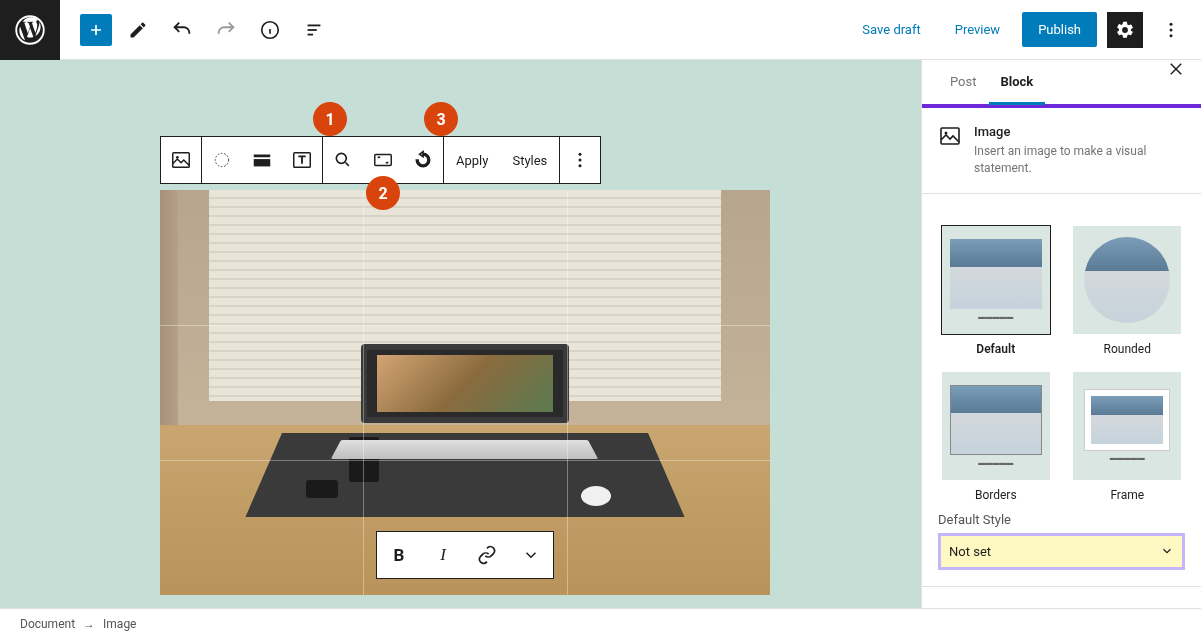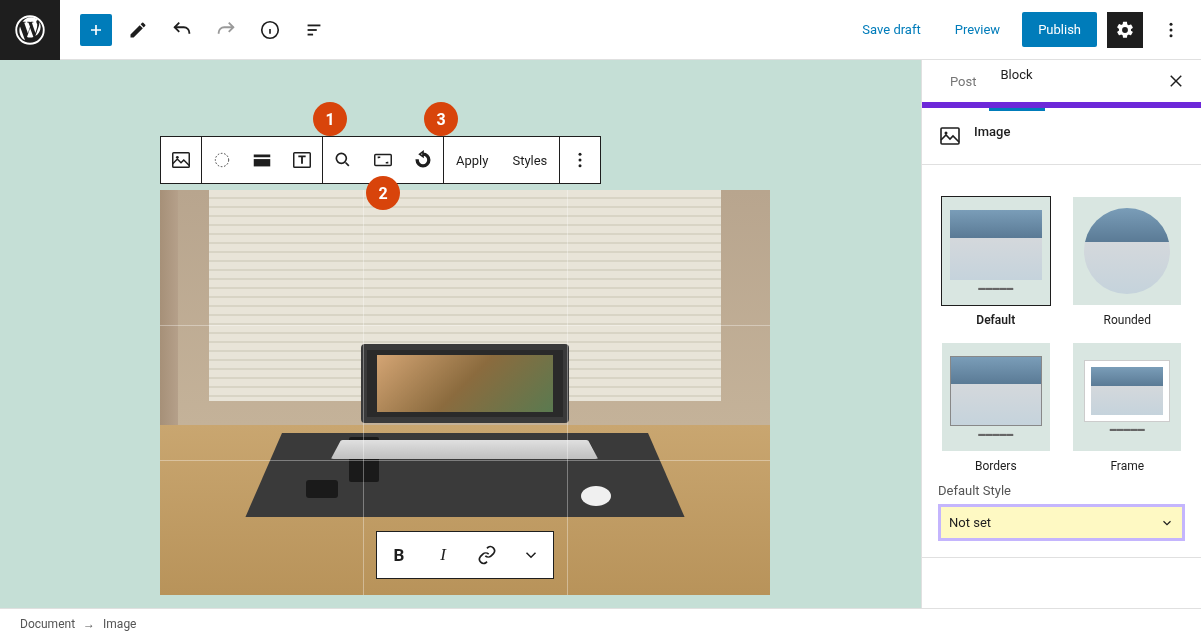--- a/index.html
+++ b/index.html
@@ -18,23 +18,23 @@
     .publish-btn { background: #007cba; color: #fff; padding: 10px 16px; border-radius: 2px; font-size: 13px; cursor: pointer; }
     .settings-btn { width: 36px; height: 36px; background: #1e1e1e; color: #fff; display: flex; align-items: center; justify-content: center; }
     .more-btn { width: 36px; height: 36px; display: flex; align-items: center; justify-content: center; cursor: pointer; }
     
     
     .main-wrap { display: flex; height: calc(100% - 60px - 30px); }
     .canvas { flex: 1; background: #c5dfd6; position: relative; overflow: hidden; }
     
     
     .sidebar { width: 280px; background: #fff; border-left: 1px solid #e0e0e0; overflow-y: auto; }
-    .sidebar-tabs { display: flex; align-items: center; border-bottom: 6px solid #6d28d9; padding: 0 16px; height: 48px; position: relative; }
+    .sidebar-tabs { display: flex; border-bottom: 4px solid #6d28d9; padding: 0 16px; height: 48px; position: relative; }
     .sidebar-tab { padding: 14px 12px; font-size: 13px; color: #757575; cursor: pointer; }
-    .sidebar-tab.active { color: #1e1e1e; font-weight: 400; border-bottom: 3px solid #007cba; margin-bottom: -1px; padding-bottom: 26px; }
+    .sidebar-tab.active { color: #1e1e1e; font-weight: 700; border-bottom: 3px solid #007cba; margin-bottom: -1px; padding-bottom: 26px; }
     .sidebar-close { margin-left: auto; cursor: pointer; }
     .block-info { padding: 16px; display: flex; gap: 12px; border-bottom: 1px solid #e0e0e0; }
     .block-info-icon { width: 24px; height: 24px; flex-shrink: 0; }
     .block-info-text h3 { font-size: 13px; font-weight: 500; margin-bottom: 4px; }
     .block-info-text p { font-size: 12px; color: #757575; line-height: 1.4; }
     
     .panel { padding: 16px; border-bottom: 1px solid #e0e0e0; }
     .panel-header { display: flex; align-items: center; justify-content: space-between; cursor: pointer; }
     .panel-title { font-size: 13px; font-weight: 500; }
     
@@ -301,20 +301,21 @@
     <div class="block-info">
       <div class="block-info-icon">
         <svg width="24" height="24" viewBox="0 0 24 24" fill="none" stroke="currentColor" stroke-width="1.6">
             <rect x="3" y="4" width="18" height="16" rx="1"></rect>
             <circle cx="8" cy="9" r="1.5" fill="currentColor" stroke="none"></circle>
             <path d="M3 16l5-5 4 4 3-3 6 6"></path>
           </svg>
       </div>
       <div class="block-info-text">
         <h3>Image</h3>
+        <p>Insert an image to make a visual statement.</p>
       </div>
     </div>
     <div class="panel">
       <div class="style-grid">
         <div class="style-item">
           <div class="style-preview selected">
               <div class="style-preview-img"></div>
               <div class="style-preview-caption">▬▬▬▬▬</div>
             </div>
           <div class="style-label bold">Default</div>

